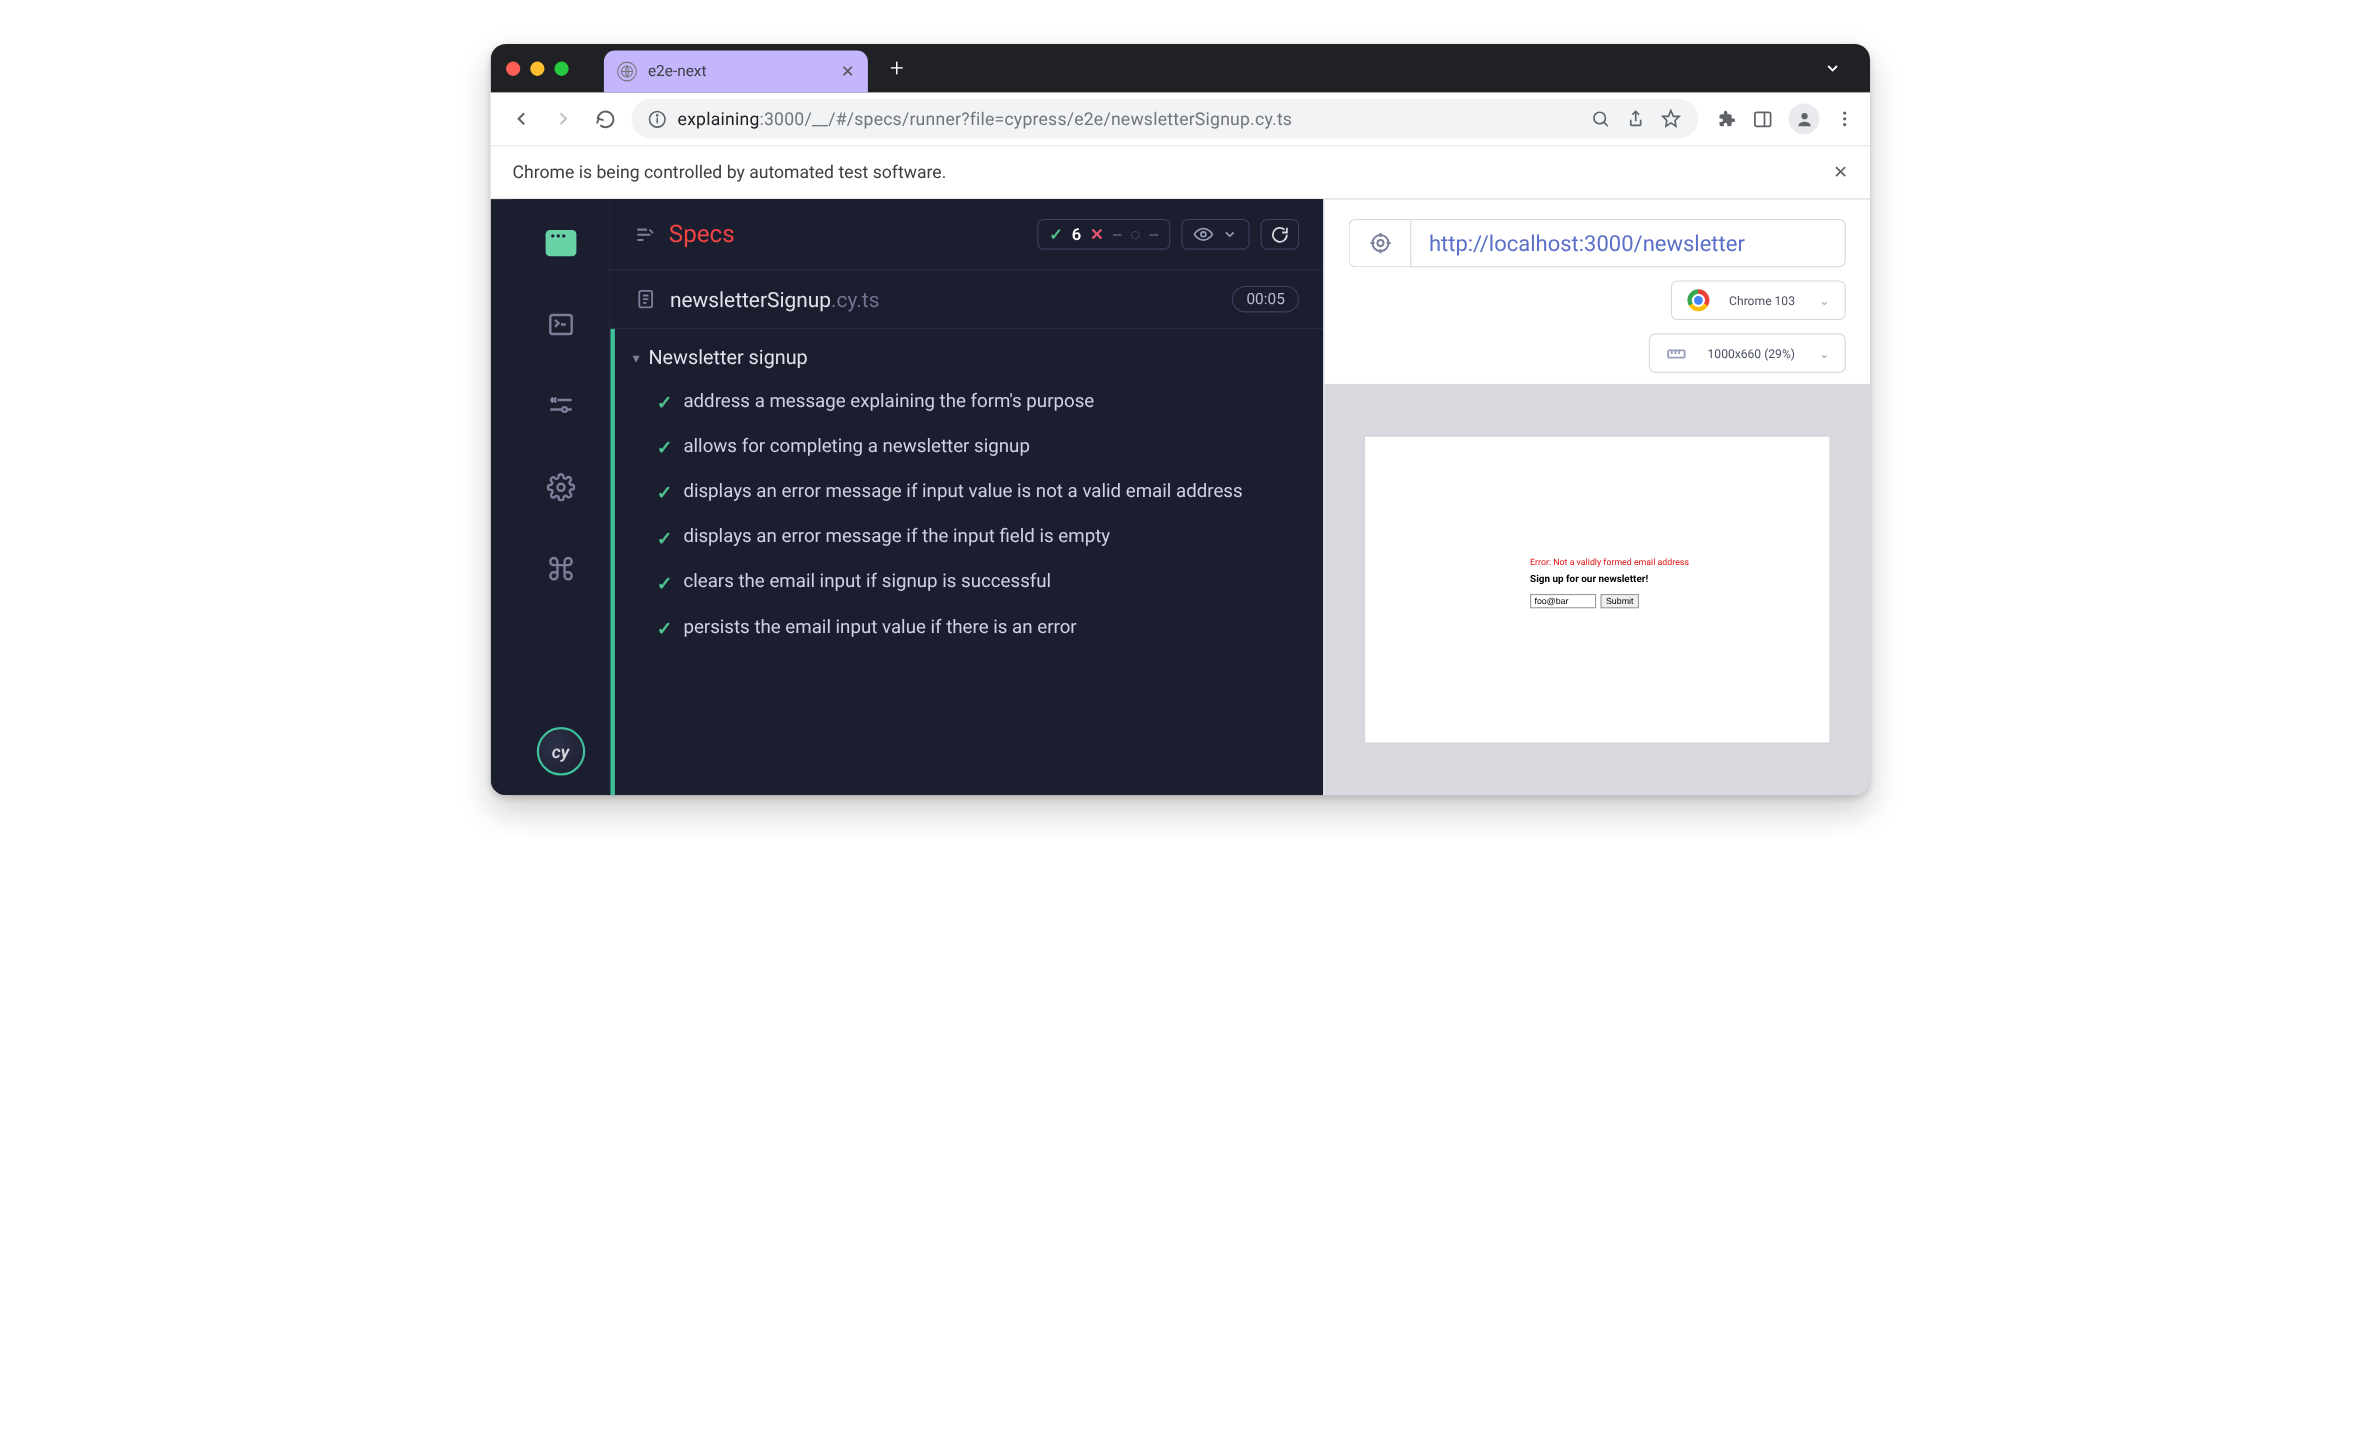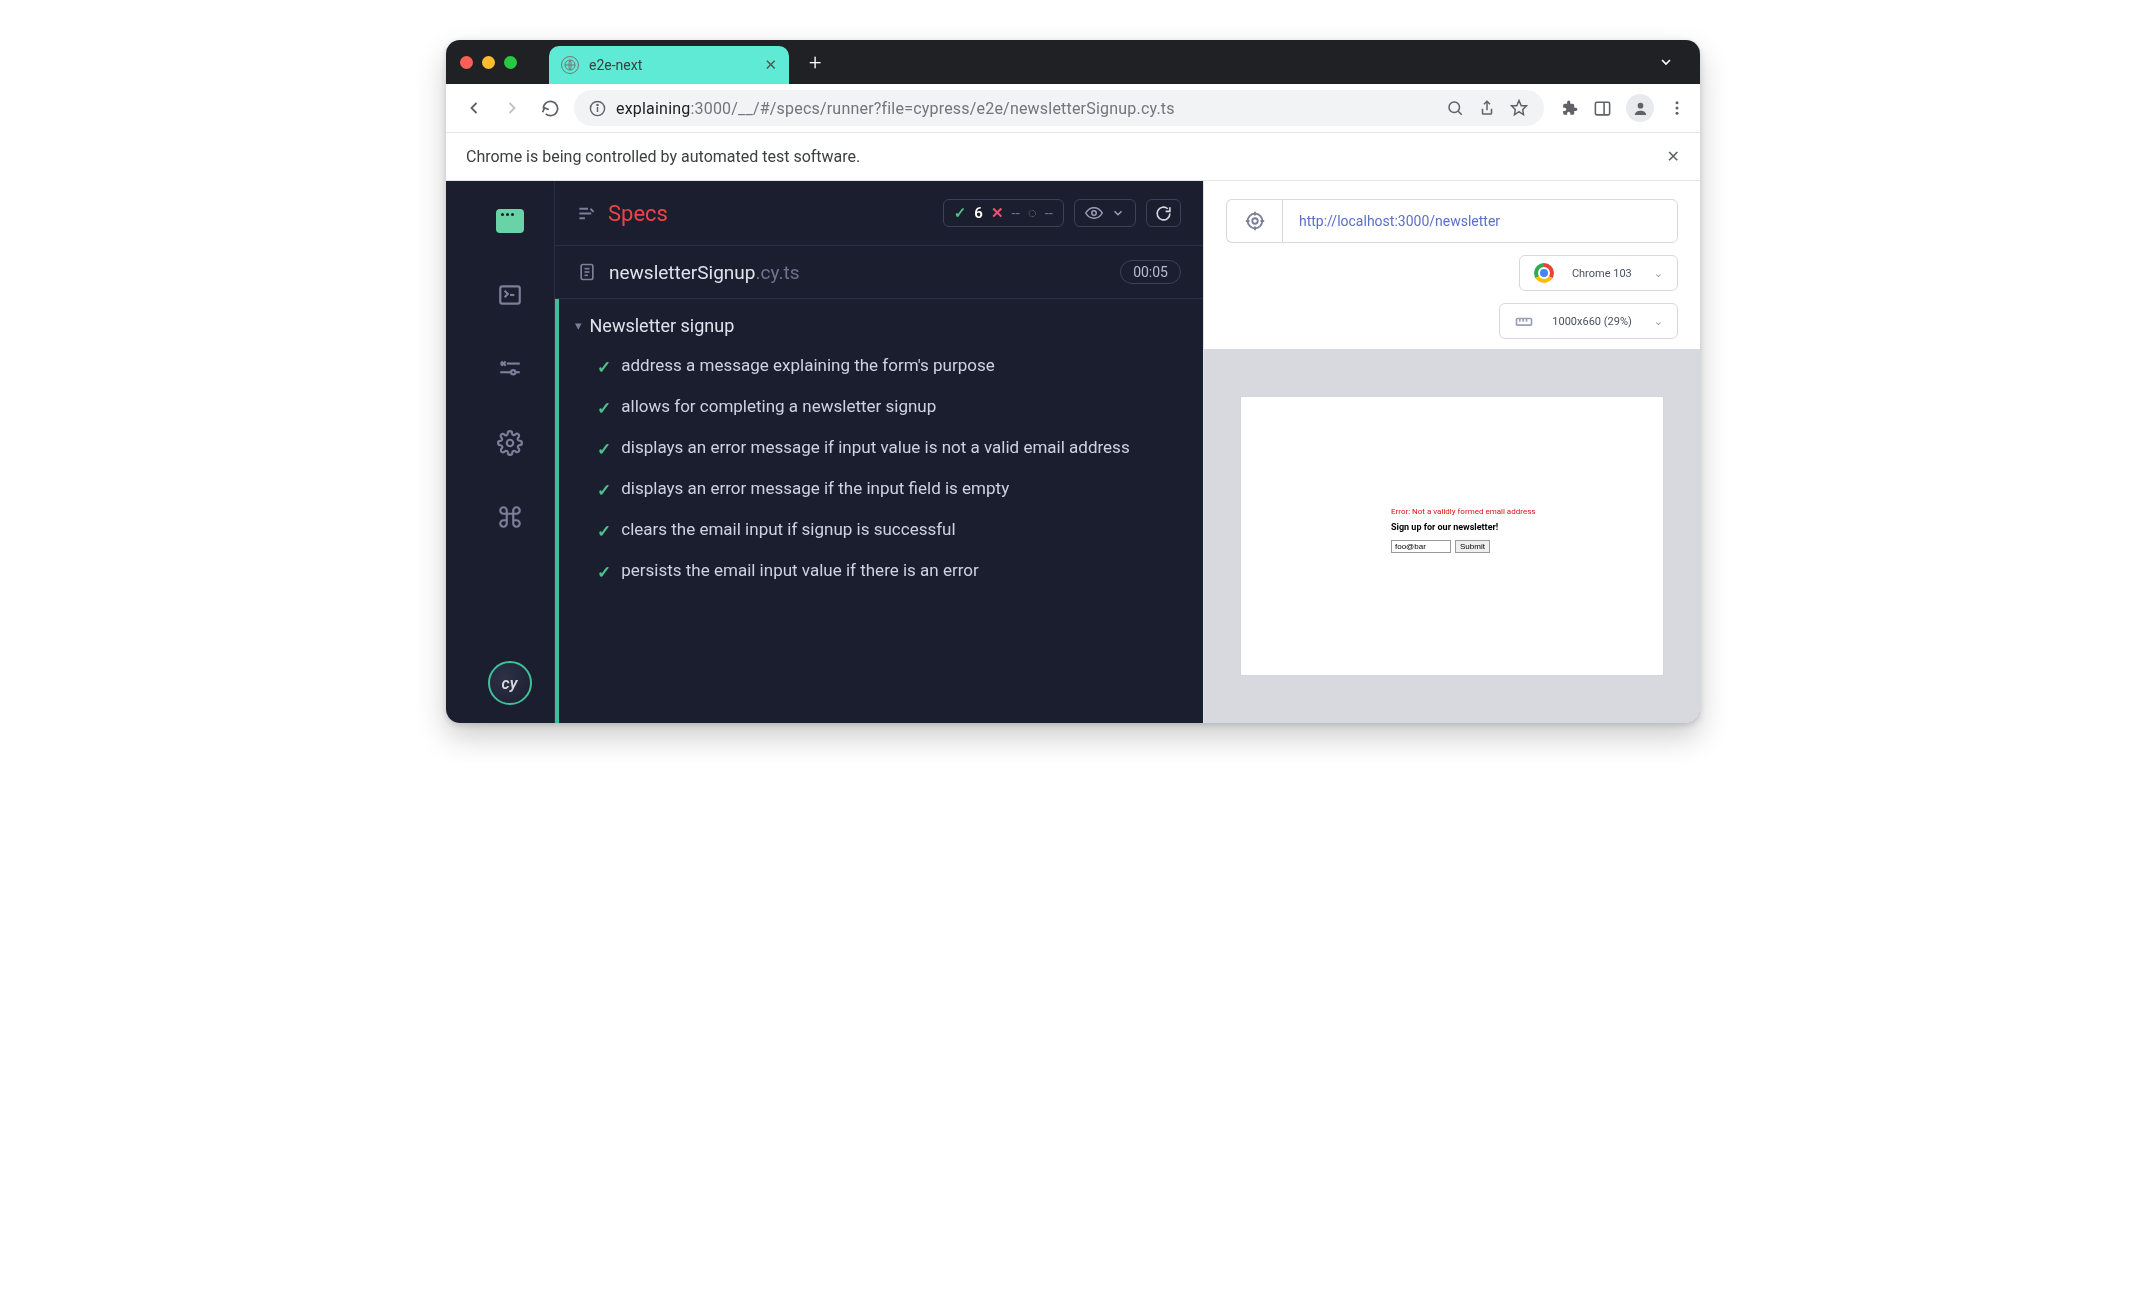--- a/index.html
+++ b/index.html
@@ -29,21 +29,21 @@
     padding: 0 14px;
     position: relative;
   }
   .traffic-lights { display: flex; gap: 9px; margin-right: 10px; }
   .traffic-light { width: 13px; height: 13px; border-radius: 50%; }
   .tl-red { background: #ff5f57; }
   .tl-yellow { background: #febc2e; }
   .tl-green { background: #28c840; }
 
   .tab {
-    background: #5eead4;
+    background: #c4b5fd;
     height: 38px;
     width: 240px;
     border-radius: 10px 10px 0 0;
     margin-top: 6px;
     margin-left: 22px;
     display: flex;
     align-items: center;
     padding: 16px 12px;
     gap: 10px;
     position: relative;
@@ -214,21 +214,21 @@
   .aut-url-row { display:flex; gap:0;}
   .selector-btn {
     width:56px; height:44px; border:1px solid #d6d8e2; border-right:none;
     border-radius:6px 0 0 6px;
     display:flex;align-items:center;justify-content:center; color:#7b7f99;
     background:#fff;
   }
   .aut-url {
     flex:1; border:1px solid #d6d8e2; border-radius:0 6px 6px 0;
     height:44px; display:flex; align-items:center; padding:0 16px;
-    font-size:14px; color:#5b6fc9;
+    font-size:20px; color:#5b6fc9;
   }
   .dropdown-row { display:flex; justify-content:flex-end;}
   .dd {
     border:1px solid #d6d8e2; border-radius:6px;
     height:36px; padding:0 14px;
     display:flex; align-items:center; gap:18px;
     font-size:11px; color:#4b4f63;
     background:#fff;
   }
   .dd .caret{ color:#9aa0b8; margin-left:4px;}

